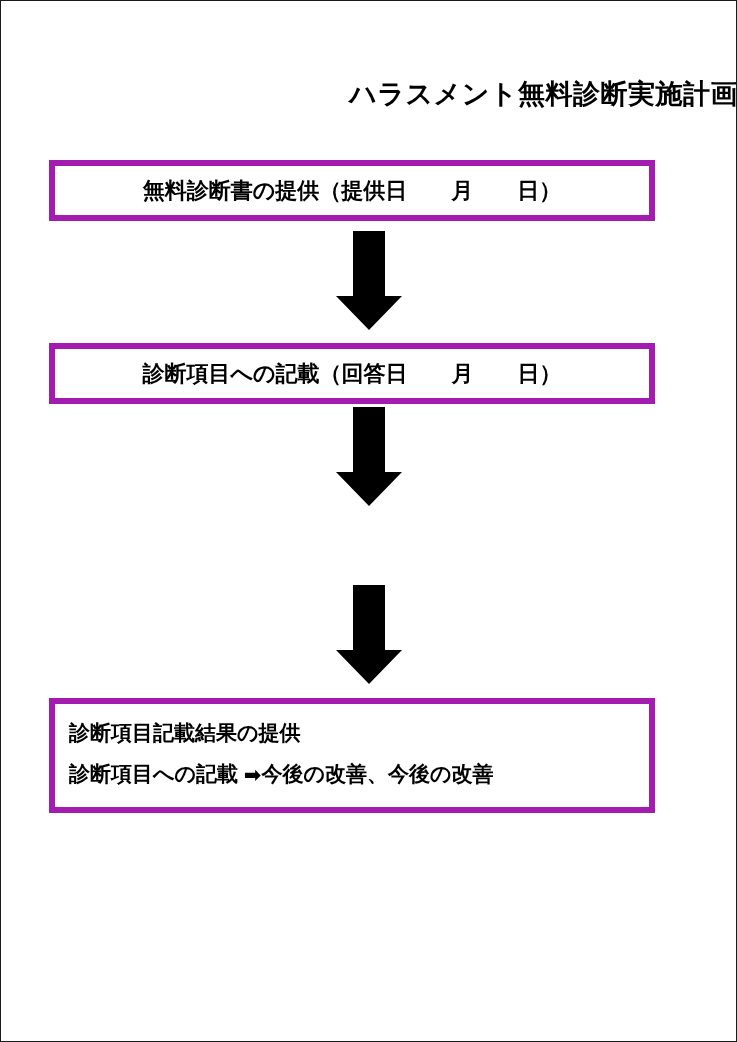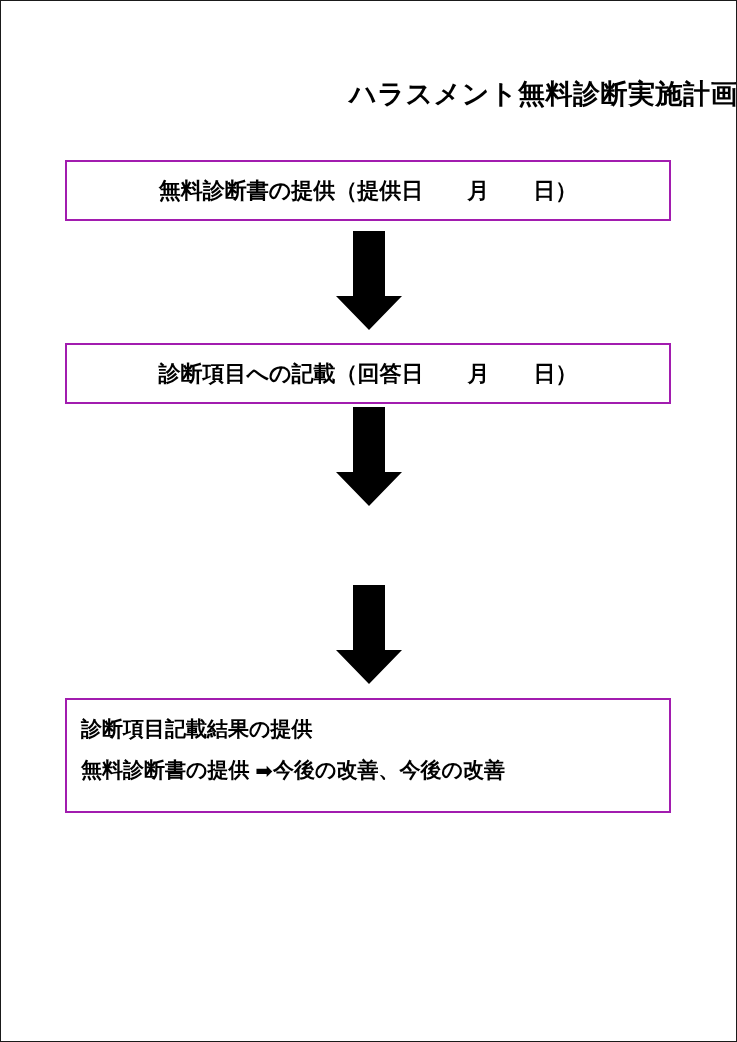--- a/index.html
+++ b/index.html
@@ -31,23 +31,23 @@
     font-size: 27px;
     font-weight: bold;
     letter-spacing: 0.5px;
     line-height: 34px;
     white-space: pre;
   }
 
   
   .flow-box {
     position: absolute;
-    left: 64px;
+    left: 48px;
     width: 606px;
-    border: 2px solid #a21caf;
+    border: 6px solid #a21caf;
     box-sizing: border-box;
     background: #ffffff;
   }
 
   .flow-box.centered {
     height: 61px;
     display: flex;
     align-items: center;
     justify-content: center;
   }
@@ -137,16 +137,16 @@
 
 
   <div class="connector-arrow" id="arrow-3">
     <svg viewBox="0 0 66 99" preserveAspectRatio="none">
       <polygon points="17,0 49,0 49,65 66,65 33,99 0,65 17,65" fill="#000000"></polygon>
     </svg>
   </div>
 
   <div class="flow-box" id="box-4">
     <span class="flow-box-line">診断項目記載結果の提供</span>
-    <span class="flow-box-line last"><span>無料診断書の提供 </span><span class="inline-arrow-glyph">➡</span><span>今後の改善、今後の改善</span></span>
+    <span class="flow-box-line last"><span>診断項目への記載 </span><span class="inline-arrow-glyph">➡</span><span>今後の改善、今後の改善</span></span>
   </div>
 
 </div>
 
 </body></html>

